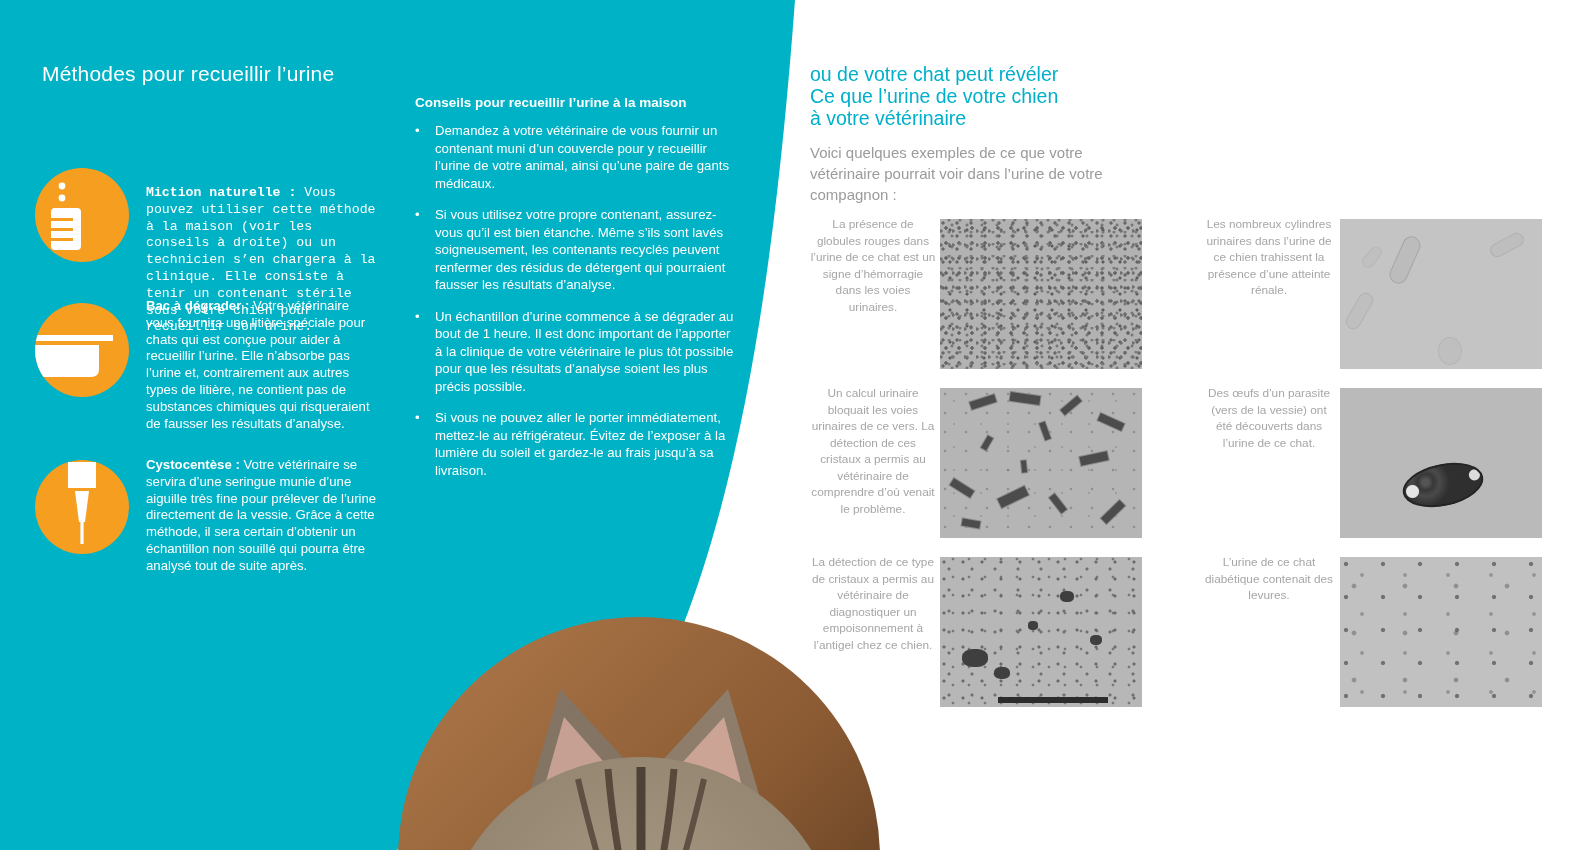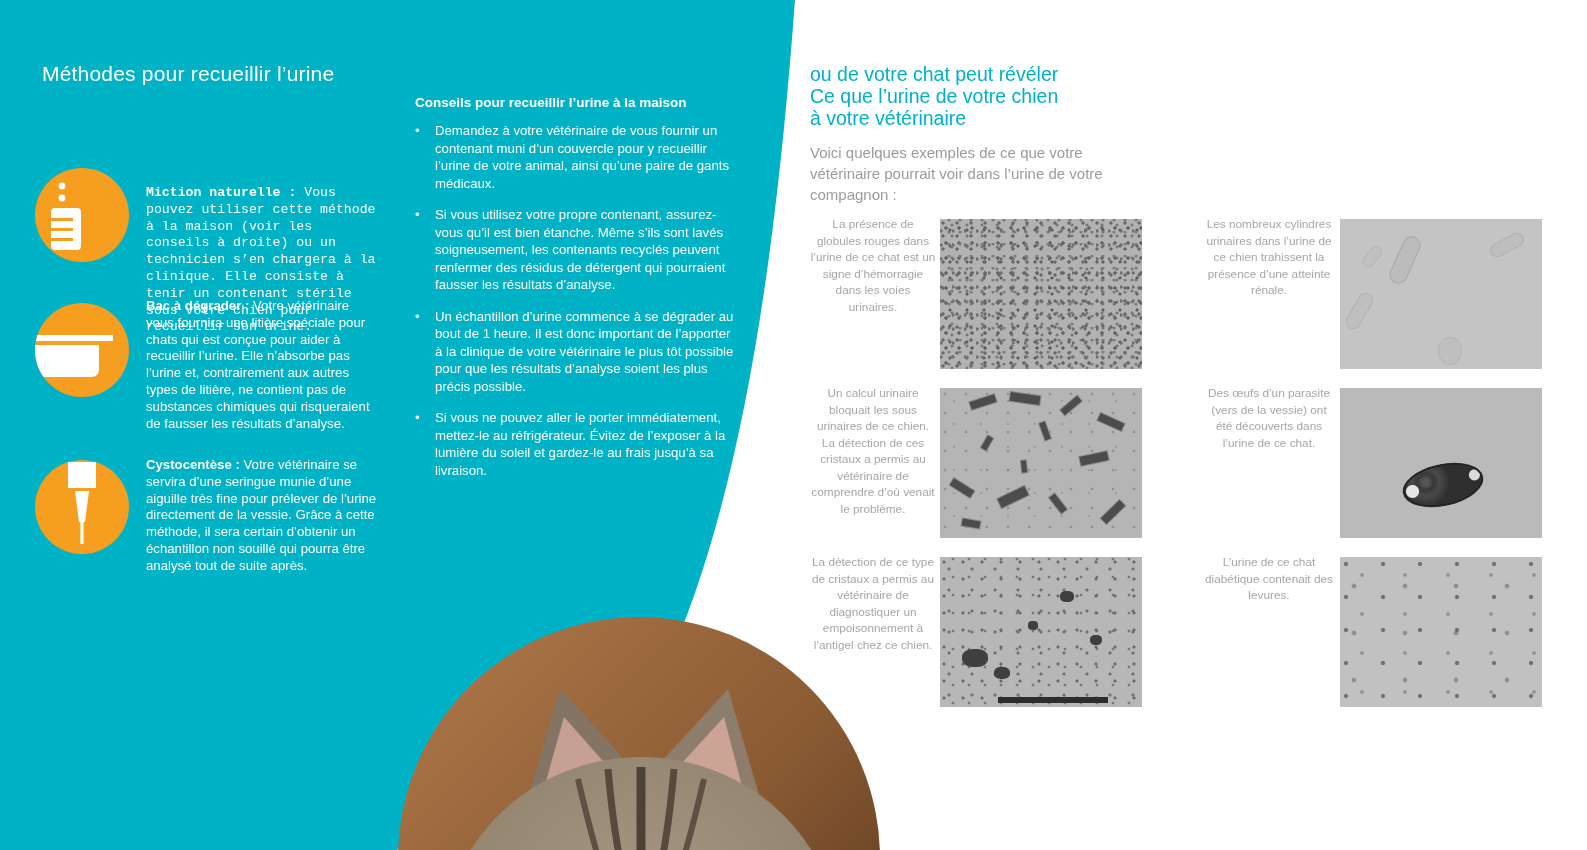--- a/index.html
+++ b/index.html
@@ -273,21 +273,21 @@
     <div class="micro m-casts">
       <span class="cast" style="left:56px;top:16px;width:16px;height:48px;transform:rotate(24deg);"></span>
       <span class="cast" style="left:12px;top:72px;width:13px;height:38px;transform:rotate(30deg);opacity:.6;"></span>
       <span class="cast" style="left:160px;top:8px;width:12px;height:34px;transform:rotate(62deg);opacity:.7;"></span>
       <span class="cast" style="left:98px;top:118px;width:22px;height:26px;border-radius:50%;opacity:.5;"></span>
       <span class="cast" style="left:26px;top:26px;width:10px;height:22px;transform:rotate(40deg);opacity:.45;"></span>
     </div>
   </div>
 
   <div class="example ex3">
-    <p class="cap">Un calcul urinaire bloquait les sous urinaires de ce chien. La détection de ces cristaux a permis au vétérinaire de comprendre d’où venait le problème.</p>
+    <p class="cap">Un calcul urinaire bloquait les voies urinaires de ce vers. La détection de ces cristaux a permis au vétérinaire de comprendre d’où venait le problème.</p>
     <div class="micro m-crystals">
       <span class="xtal" style="left:30px;top:10px;width:26px;height:8px;transform:rotate(-18deg);"></span>
       <span class="xtal" style="left:70px;top:6px;width:30px;height:9px;transform:rotate(8deg);"></span>
       <span class="xtal" style="left:120px;top:14px;width:22px;height:7px;transform:rotate(-40deg);"></span>
       <span class="xtal" style="left:158px;top:30px;width:26px;height:8px;transform:rotate(24deg);"></span>
       <span class="xtal" style="left:96px;top:40px;width:18px;height:6px;transform:rotate(70deg);"></span>
       <span class="xtal" style="left:40px;top:52px;width:14px;height:6px;transform:rotate(-60deg);"></span>
       <span class="xtal" style="left:140px;top:66px;width:28px;height:9px;transform:rotate(-12deg);"></span>
       <span class="xtal" style="left:10px;top:96px;width:24px;height:8px;transform:rotate(32deg);"></span>
       <span class="xtal" style="left:58px;top:104px;width:30px;height:10px;transform:rotate(-26deg);"></span>

